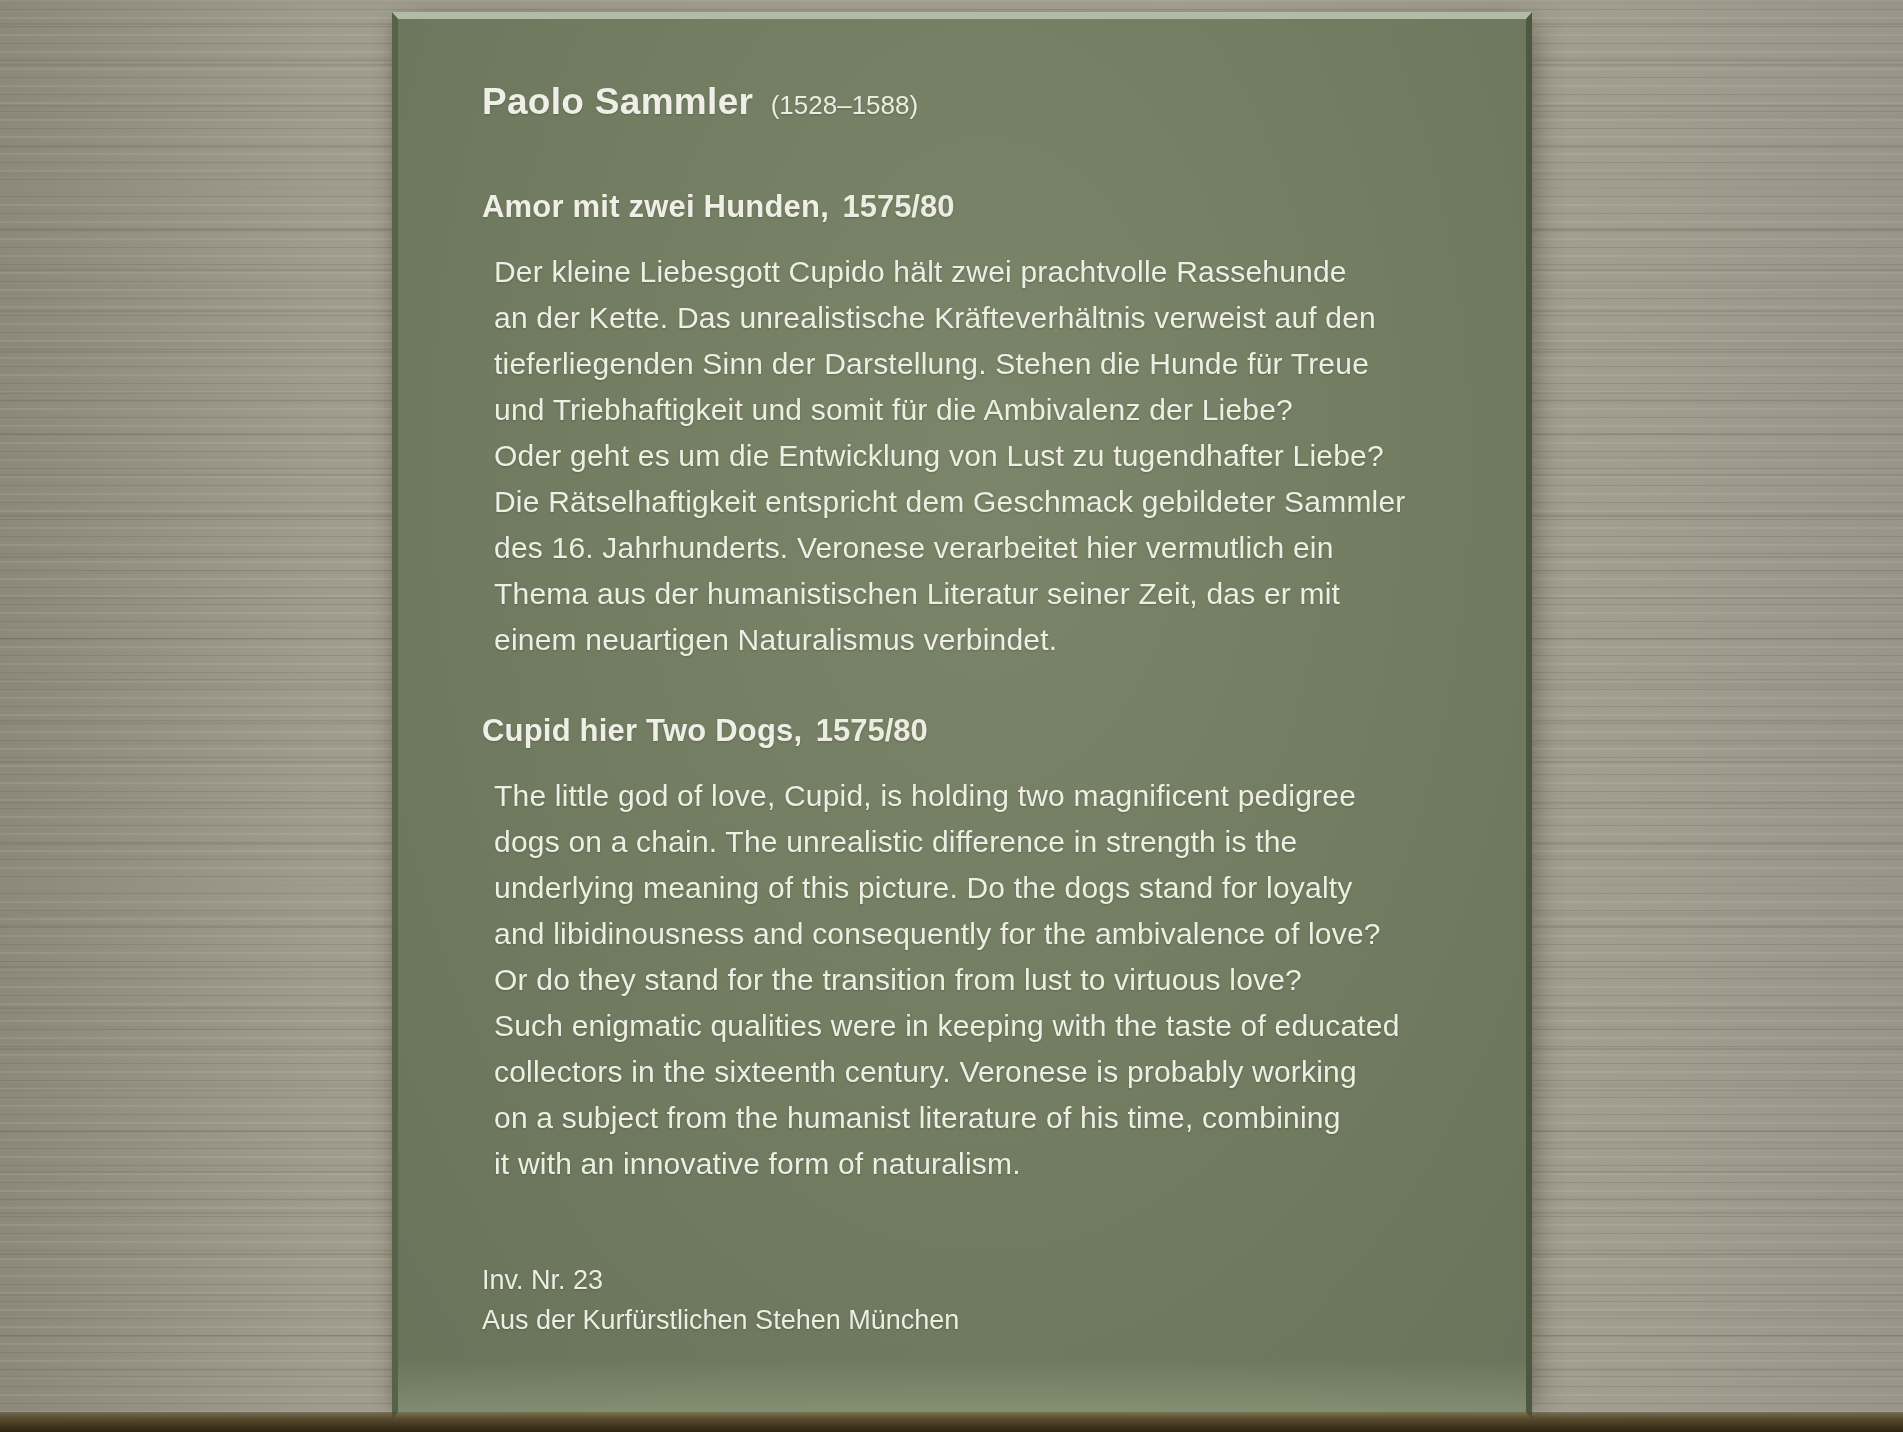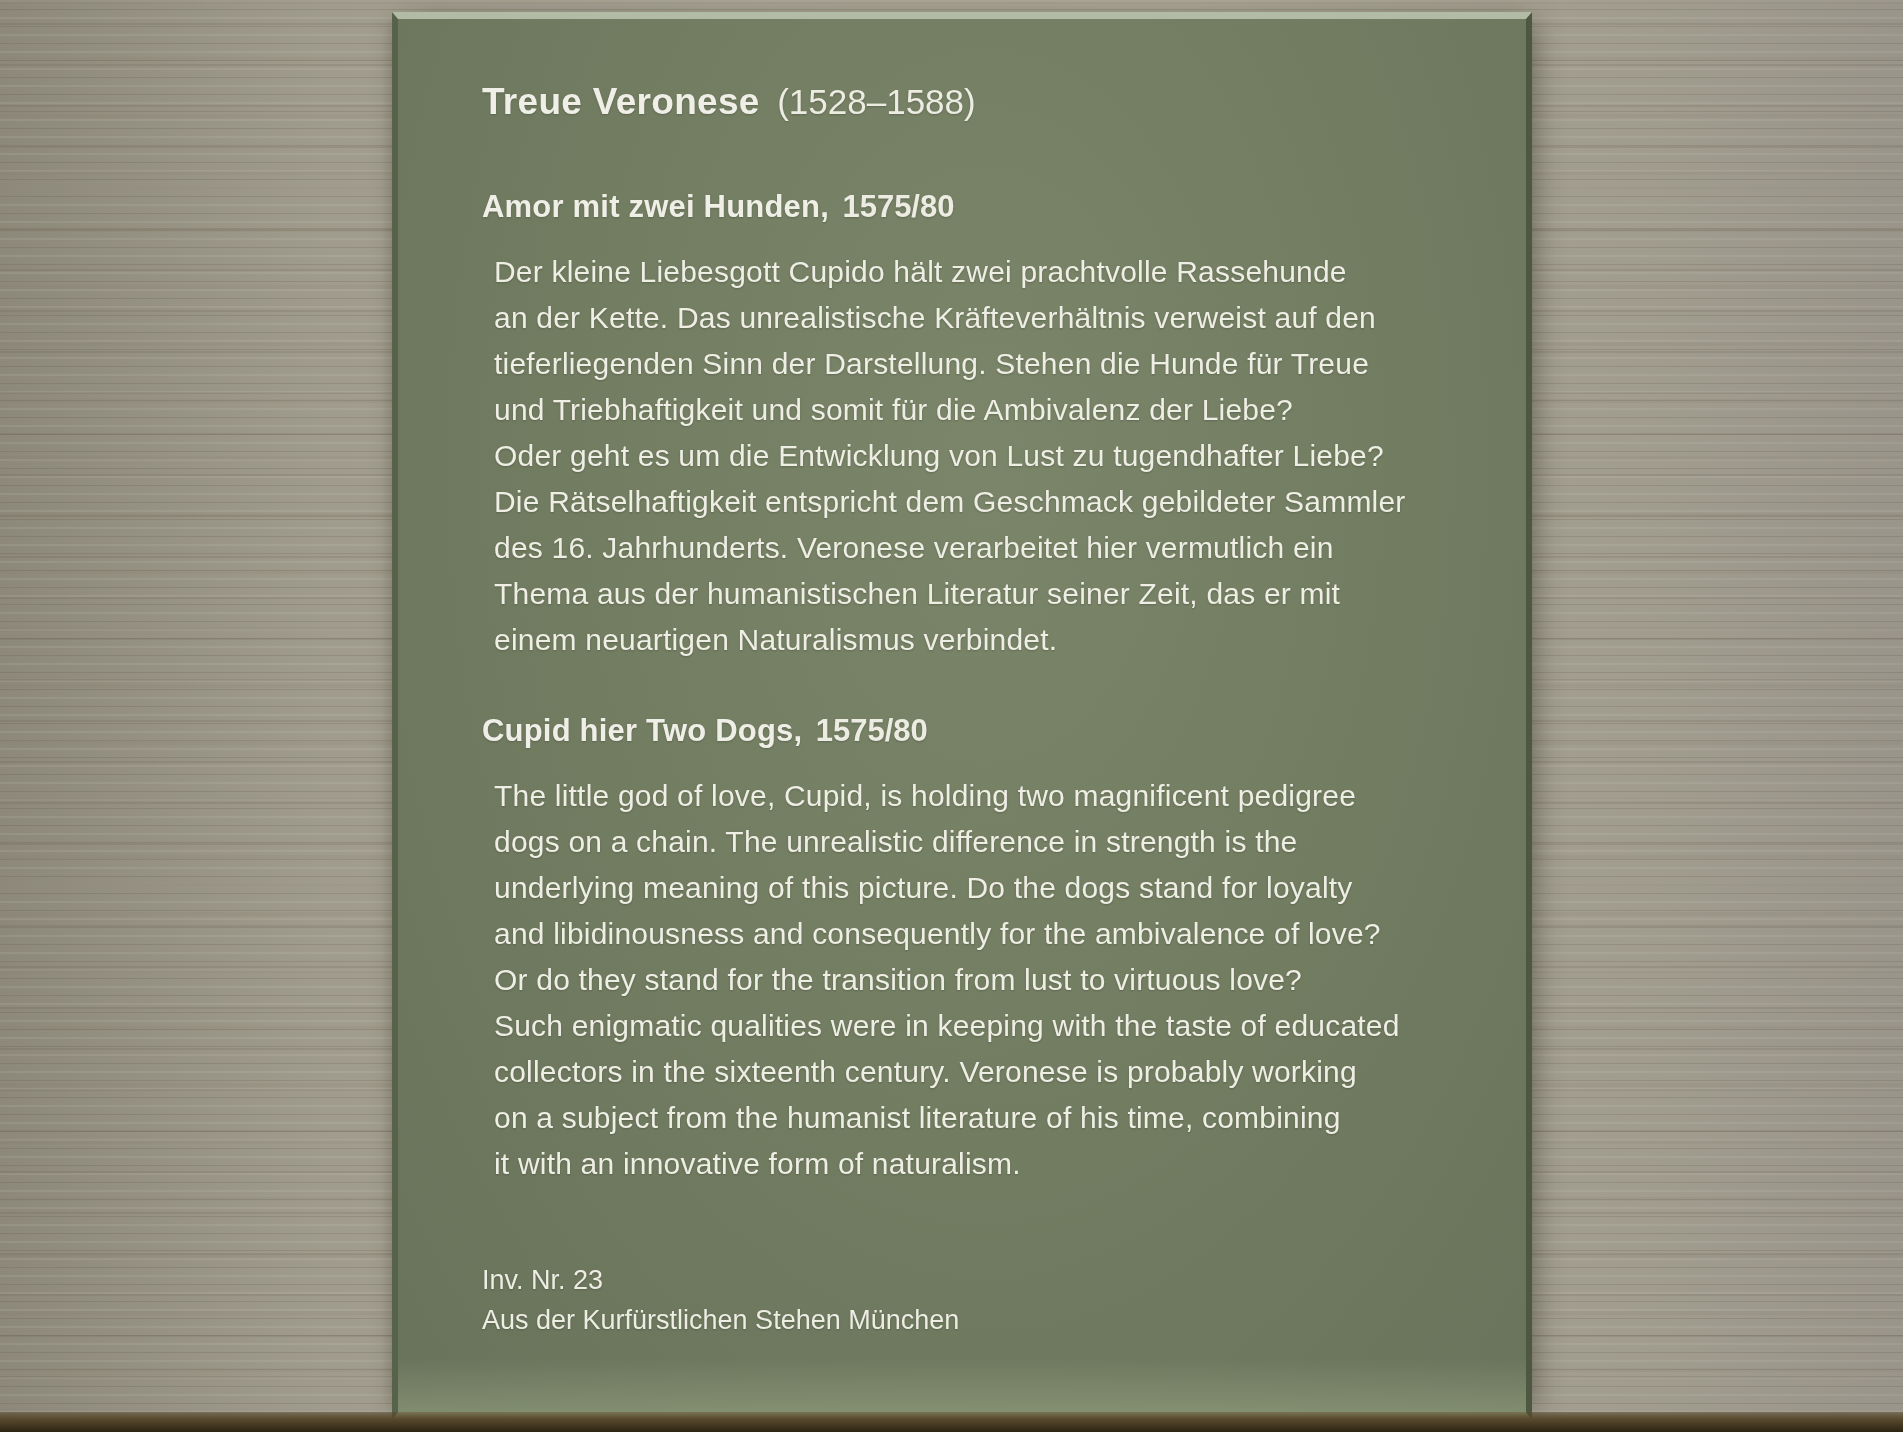--- a/index.html
+++ b/index.html
@@ -65,21 +65,21 @@
   .content{
     position:relative;
     box-sizing:border-box;
     width:100%; height:100%;
     padding:62px 60px 0 84px;
     text-shadow:0 1px 2px rgba(40,48,30,0.28);
   }
 
   .artist-line{ margin:0 0 66px 0; white-space:nowrap; }
   .artist-name{ font-size:37px; font-weight:bold; letter-spacing:0.3px; }
-  .artist-dates{ font-size:35px; font-weight:normal; margin-left:13px; color:#edece3; }
+  .artist-dates{ font-size:26px; font-weight:normal; margin-left:13px; color:#edece3; }
 
   .work-title{ margin:0 0 24px 0; white-space:nowrap; }
   .work-title .t{ font-size:31px; font-weight:bold; letter-spacing:0.2px;text-align:center; }
   .work-title .d{ font-size:31px; font-weight:bold; margin-left:9px; color:#edece3; }
 
   .body-text{
     font-size:30px;
     line-height:46px;
     letter-spacing:0.2px;
     white-space:pre-line;
@@ -98,21 +98,21 @@
 </style>
 </head>
 <body>
 
 <div class="stage">
 
   <div class="panel">
     <div class="content">
 
       <div class="artist-line">
-        <span class="artist-name">Treue Veronese</span>
+        <span class="artist-name">Paolo Sammler</span>
         <span class="artist-dates">(1528–1588)</span>
       </div>
 
       <div class="work-title">
         <span class="t">Amor mit zwei Hunden,</span>
         <span class="d">1575/80</span>
       </div>
 
       <div class="body-text">Der kleine Liebesgott Cupido hält zwei prachtvolle Rassehunde
 an der Kette. Das unrealistische Kräfteverhältnis verweist auf den

